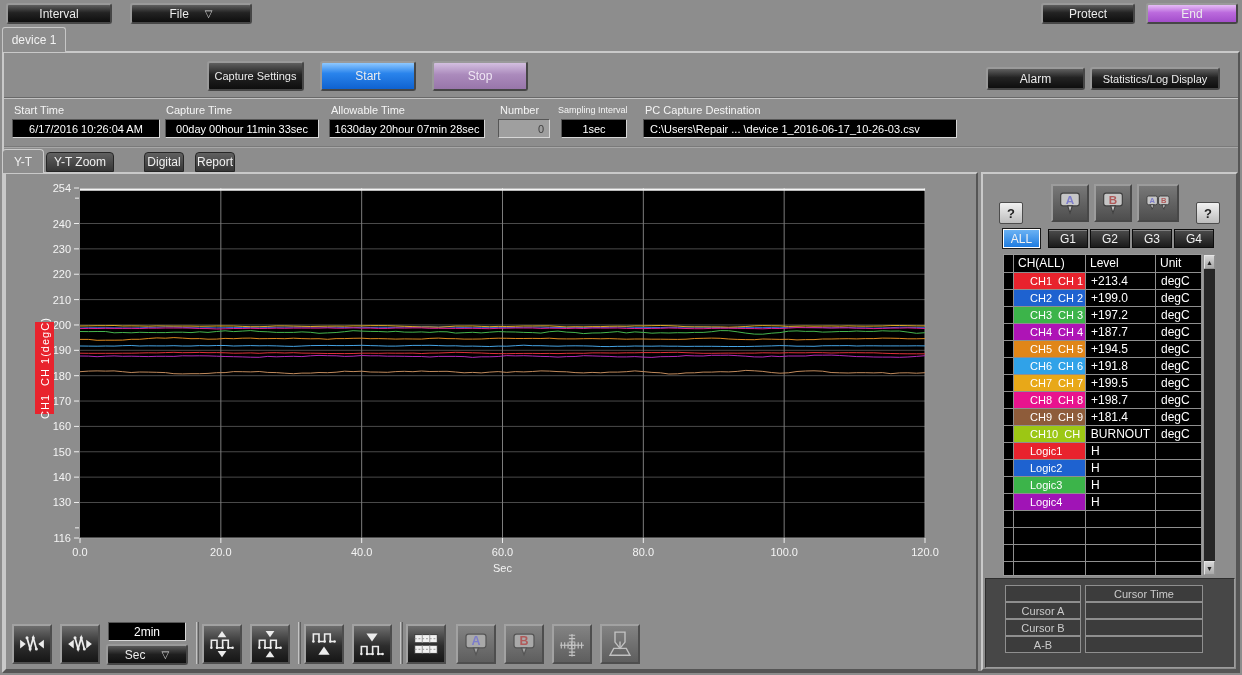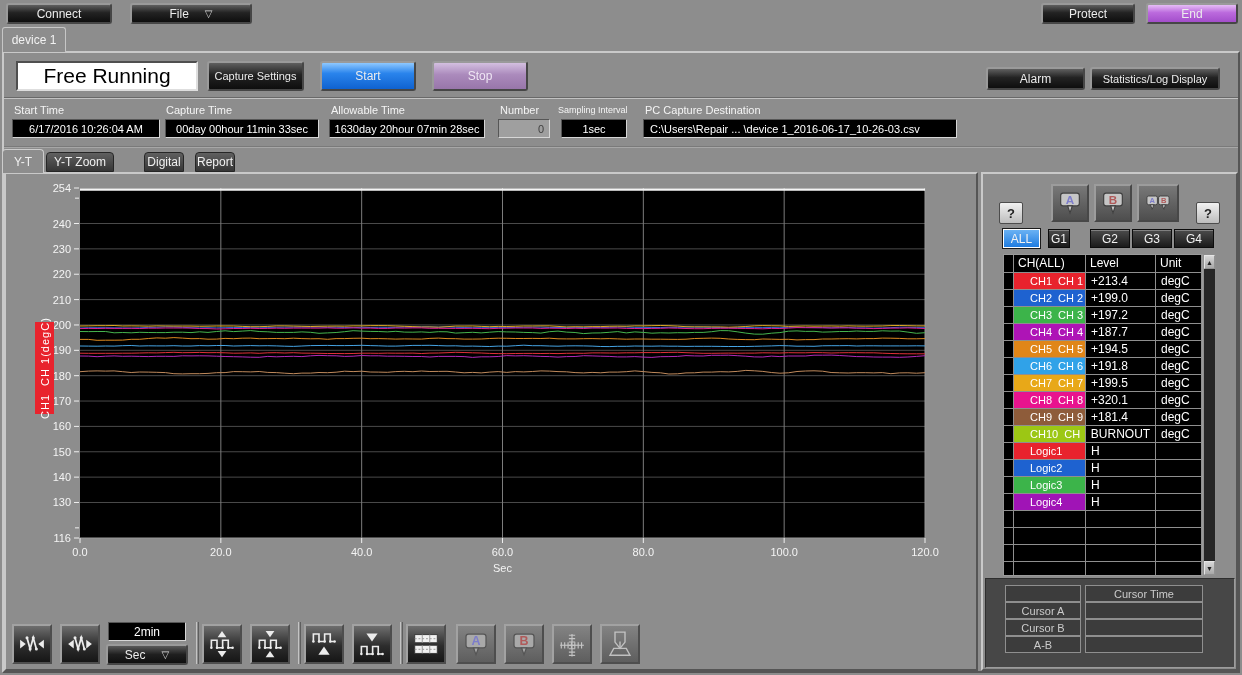--- a/index.html
+++ b/index.html
@@ -77,41 +77,38 @@
   .rp-bottom { position:absolute; background:#474747; border:1px solid; border-color:#2e2e2e #9c9c9c #9c9c9c #2e2e2e; }
   .ct { position:absolute; background:#3c3c3c; border:1px solid #8f8f8f; color:#cbcbcb; font-size:11px;
         display:flex; align-items:center; justify-content:center; white-space:nowrap; }
 </style>
 </head>
 <body>
 
 <div class="app">
 
   <div class="btn" style="left:6px;top:3px;width:106px;height:21px;">
-      <span>Connect</span>
+      <span>Interval</span>
     </div>
   <div class="btn" style="left:130px;top:3px;width:122px;height:21px;">
     <span>File</span>
     <span class="tri">▽</span>
   </div>
   <div class="btn" style="left:1041px;top:3px;width:94px;height:21px;">
       <span>Protect</span>
     </div>
   <div class="btn btn-end" style="left:1146px;top:3px;width:92px;height:21px;">
       <span>End</span>
     </div>
 
   <div class="dev-tab">
       <span>device 1</span>
     </div>
   <div class="panel" style="left:2px;top:51px;width:1238px;height:622px;"></div>
 
-  <div class="freerun" style="left:16px;top:61px;width:182px;height:30px;">
-      <span>Free Running</span>
-    </div>
   <div class="btn" style="left:207px;top:61px;width:97px;height:30px;">
       <span style="font-size:11px;">Capture Settings</span>
     </div>
   <div class="btn btn-blue" style="left:320px;top:61px;width:96px;height:30px;">
       <span>Start</span>
     </div>
   <div class="btn btn-stop" style="left:432px;top:61px;width:96px;height:30px;">
       <span>Stop</span>
     </div>
   <div class="btn" style="left:986px;top:67px;width:99px;height:23px;">
@@ -403,21 +400,21 @@
       <text x="17" y="12" text-anchor="middle" font-size="6.5" font-weight="bold" fill="#b05a5a" font-family="Liberation Sans,sans-serif">B</text>
     </svg>
   </div>
   <div class="help" style="left:1196px;top:202px;">
       <span>?</span>
     </div>
 
   <div class="gbtn active" style="left:1003px;top:229px;width:37px;">
       <span>ALL</span>
     </div>
-  <div class="gbtn" style="left:1048px;top:229px;width:22px;">
+  <div class="gbtn" style="left:1048px;top:229px;width:40px;">
       <span>G1</span>
     </div>
   <div class="gbtn" style="left:1090px;top:229px;width:40px;">
       <span>G2</span>
     </div>
   <div class="gbtn" style="left:1132px;top:229px;width:40px;">
       <span>G3</span>
     </div>
   <div class="gbtn" style="left:1174px;top:229px;width:40px;">
       <span>G4</span>
@@ -469,21 +466,21 @@
         </div>
         <div class="ch-row">
           <div class="cc "></div>
           <div class="cc name" style="background: rgb(232, 168, 24);">CH7  CH 7</div>
           <div class="cc lvl">+199.5</div>
           <div class="cc unit">degC</div>
         </div>
         <div class="ch-row">
           <div class="cc "></div>
           <div class="cc name" style="background: rgb(232, 19, 142);">CH8  CH 8</div>
-          <div class="cc lvl">+320.1</div>
+          <div class="cc lvl">+198.7</div>
           <div class="cc unit">degC</div>
         </div>
         <div class="ch-row">
           <div class="cc "></div>
           <div class="cc name" style="background: rgb(142, 92, 58);">CH9  CH 9</div>
           <div class="cc lvl">+181.4</div>
           <div class="cc unit">degC</div>
         </div>
         <div class="ch-row">
           <div class="cc "></div>

